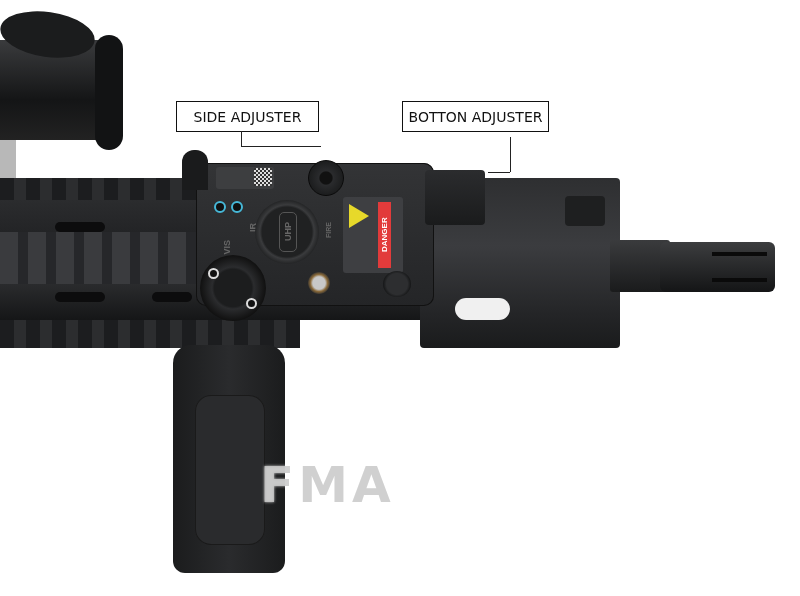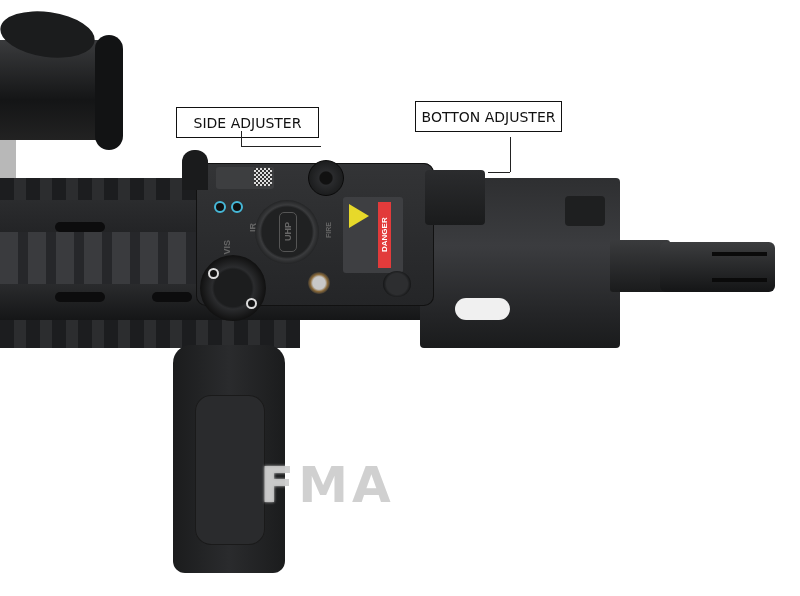--- a/index.html
+++ b/index.html
@@ -64,24 +64,24 @@
 <div class="abs" style="left:343px;top:197px;width:60px;height:76px;background:#3e3f42;border-radius:3px;"></div>
 <div class="abs" style="left:347px;top:206px;width:0;height:0;border-left:12px solid transparent;border-right:12px solid transparent;border-bottom:20px solid #e7d92a;transform:rotate(90deg);"></div>
 <div class="danger-label" style="left:378px;top:202px;width:13px;height:66px;">DANGER</div>
 
 <div class="abs" style="left:383px;top:271px;width:28px;height:26px;border-radius:50%;background:radial-gradient(circle,#2d2e30 55%,#121314 75%);"></div>
 <div class="abs" style="left:425px;top:170px;width:60px;height:55px;background:linear-gradient(180deg,#2b2c2e,#1a1b1c);border-radius:4px;"></div>
 
 <div class="abs" style="left:173px;top:345px;width:112px;height:228px;background:linear-gradient(90deg,#1b1c1d,#2a2b2d 50%,#1b1c1d);border-radius:18px 18px 12px 12px;"></div>
 <div class="abs" style="left:195px;top:395px;width:70px;height:150px;background:#2a2b2d;border-radius:16px;box-shadow:inset 0 0 0 1px #1a1a1a;"></div>
 
-<div class="callout" style="left:176px;top:107px;width:141px;height:29px;">
+<div class="callout" style="left:176px;top:101px;width:141px;height:29px;">
   <span>SIDE ADJUSTER</span>
 </div>
-<div class="callout" style="left:415px;top:101px;width:145px;height:29px;">
+<div class="callout" style="left:402px;top:101px;width:145px;height:29px;">
   <span>BOTTON ADJUSTER</span>
 </div>
 
 <div class="leader" style="left:241px;top:131px;width:0;height:15px;border-left-width:1px;"></div>
 <div class="leader" style="left:241px;top:146px;width:80px;height:0;border-top-width:1px;"></div>
 <div class="leader" style="left:510px;top:137px;width:0;height:35px;border-left-width:1px;"></div>
 <div class="leader" style="left:488px;top:172px;width:22px;height:0;border-top-width:1px;"></div>
 
 <div class="watermark" style="left:232px;top:456px;">FMA</div>
 

